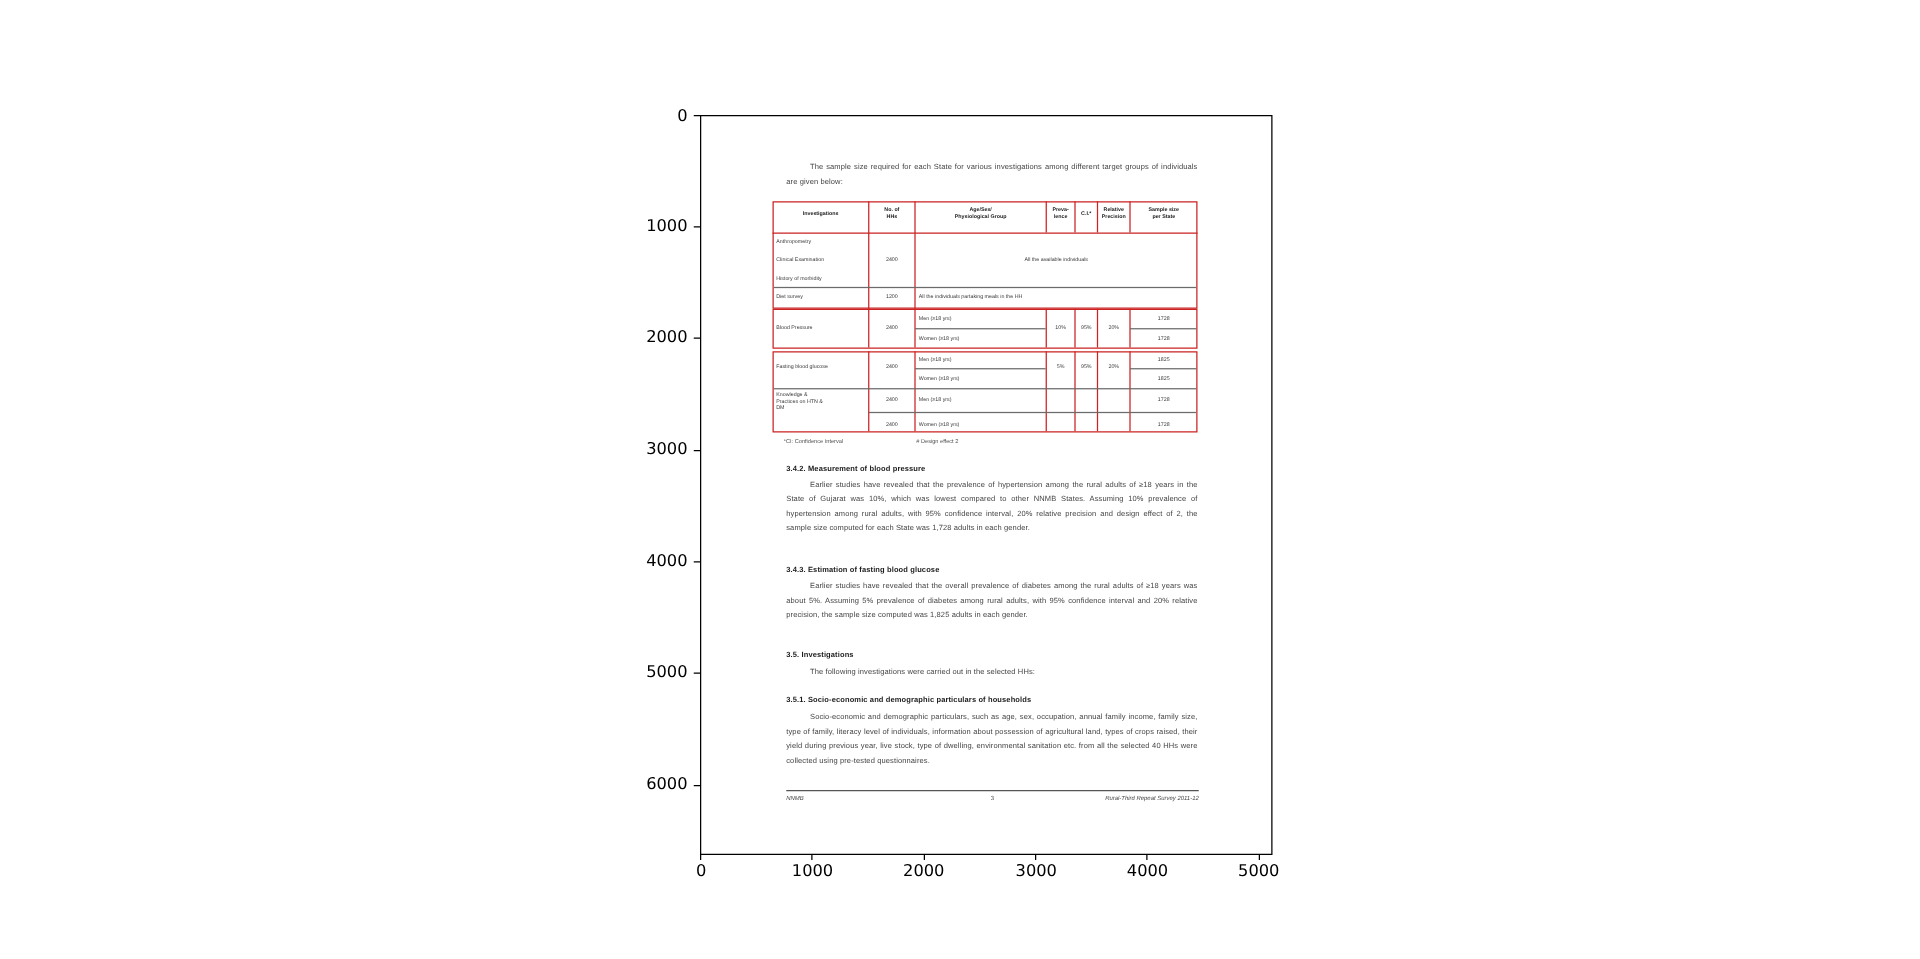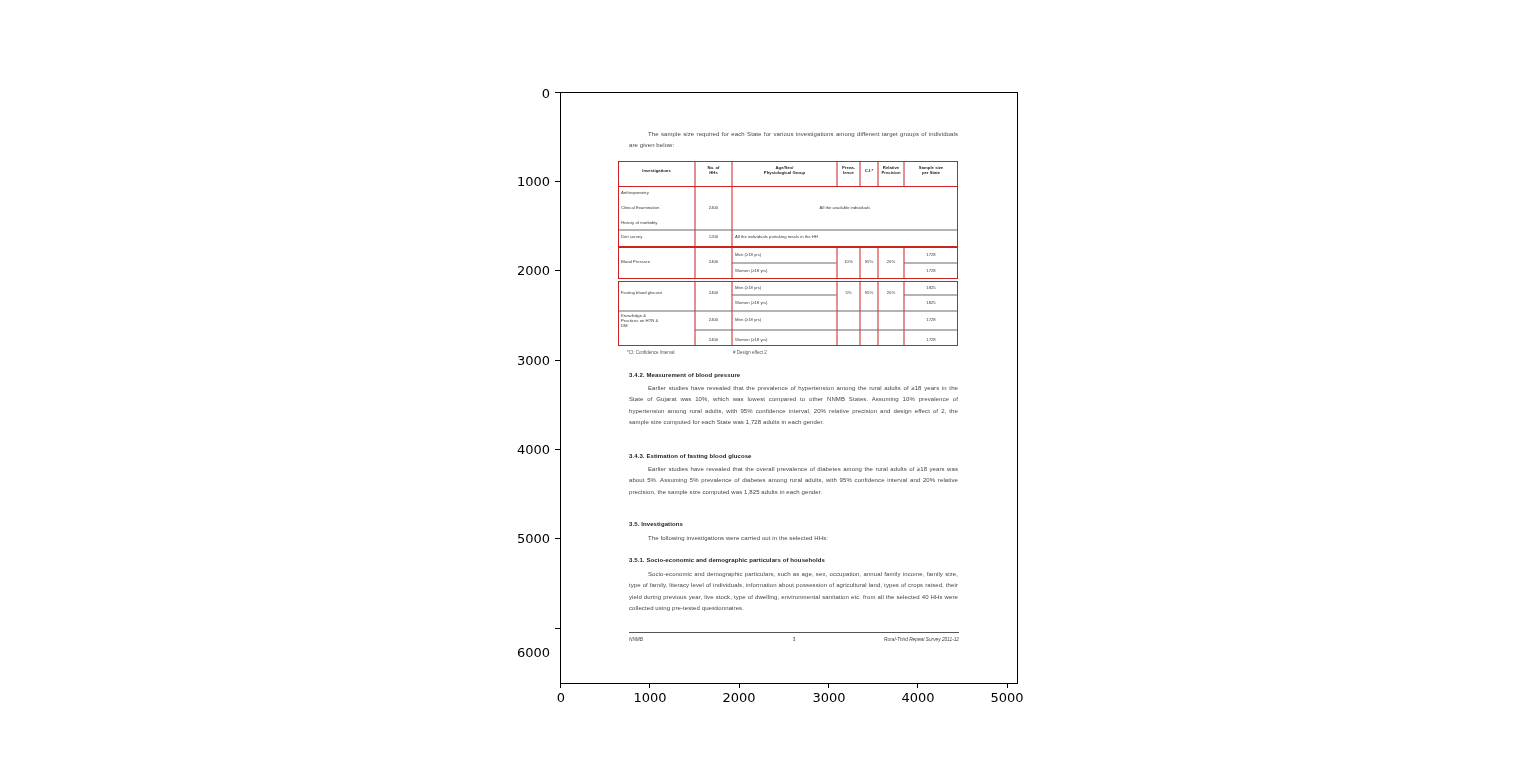--- a/index.html
+++ b/index.html
@@ -54,21 +54,21 @@
   <div class="ytickmark" style="top:449px"></div>
   <div class="ytickmark" style="top:538px"></div>
   <div class="ytickmark" style="top:628px"></div>
 
   <span class="ylab" style="top:93px">0</span>
   <span class="ylab" style="top:181px">1000</span>
   <span class="ylab" style="top:270px">2000</span>
   <span class="ylab" style="top:360px">3000</span>
   <span class="ylab" style="top:449px">4000</span>
   <span class="ylab" style="top:538px">5000</span>
-  <span class="ylab" style="top:652px">6000</span>
+  <span class="ylab" style="top:628px">6000</span>
 
   <div class="xtickmark" style="left:560px"></div>
   <div class="xtickmark" style="left:649px"></div>
   <div class="xtickmark" style="left:739px"></div>
   <div class="xtickmark" style="left:828px"></div>
   <div class="xtickmark" style="left:917px"></div>
   <div class="xtickmark" style="left:1007px"></div>
 
   <span class="xlab" style="left:561px">0</span>
   <span class="xlab" style="left:650px">1000</span>

